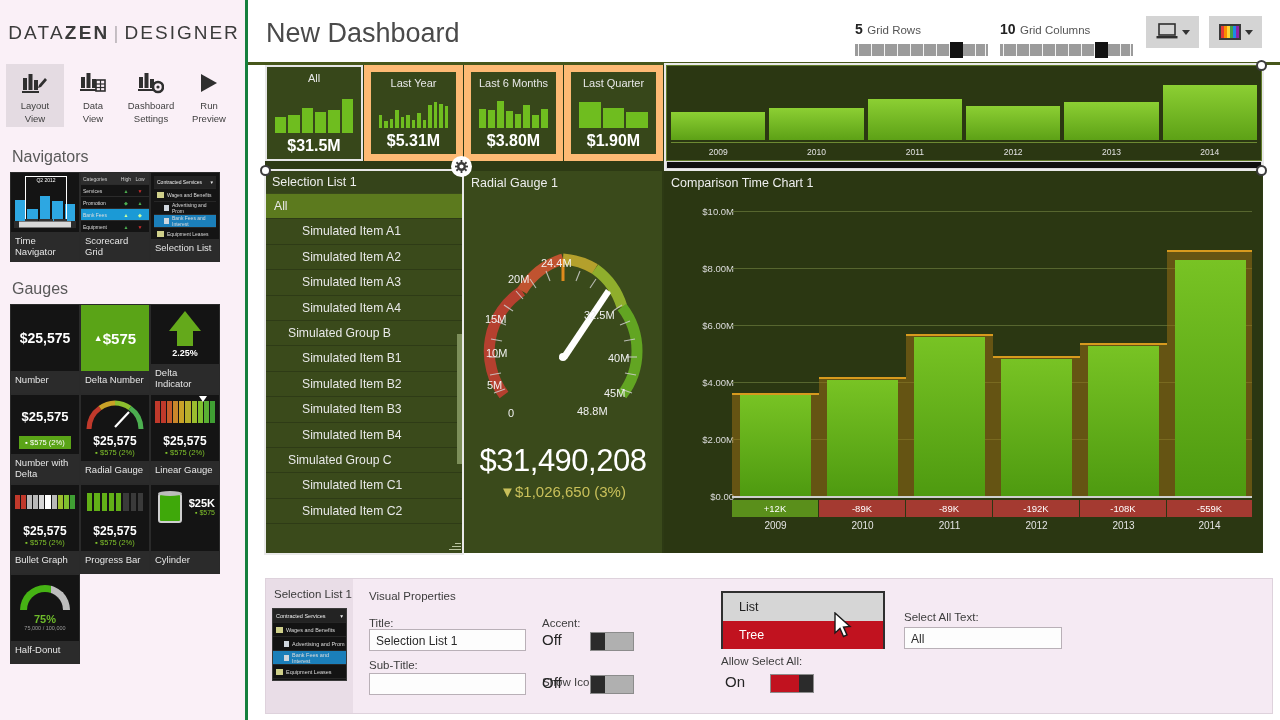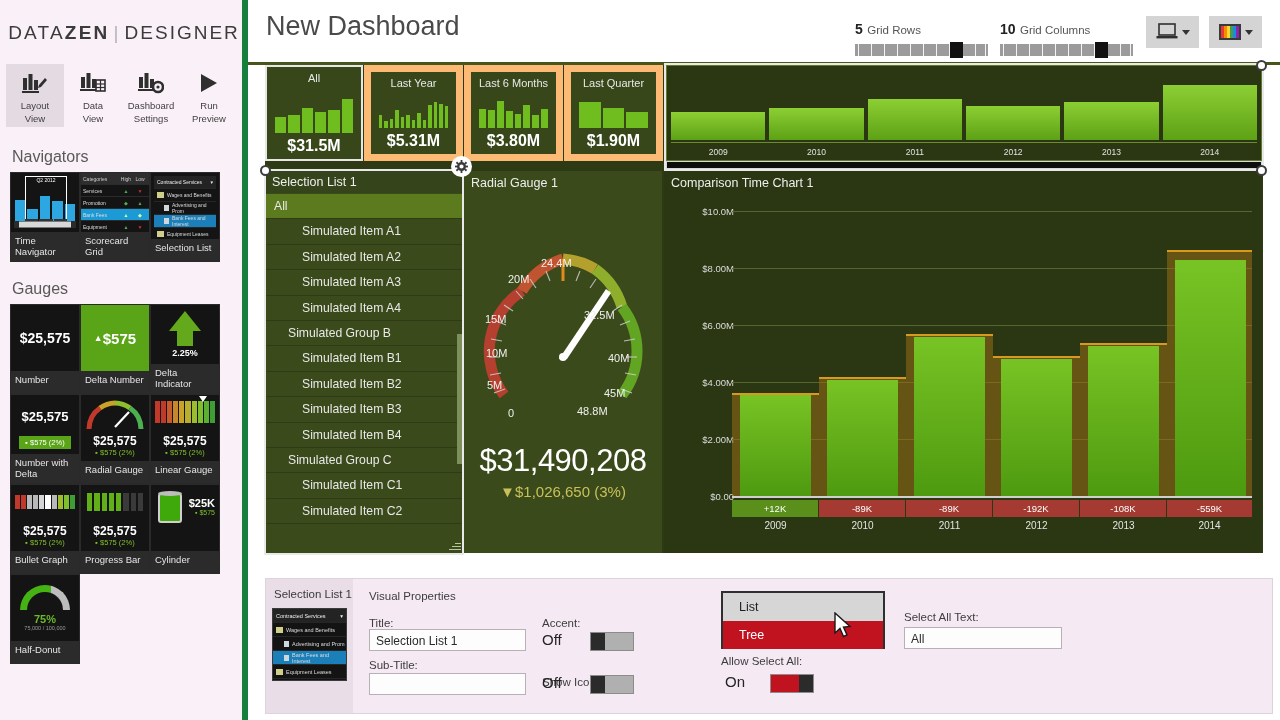--- a/index.html
+++ b/index.html
@@ -8,21 +8,21 @@
     font-family: "Liberation Sans", sans-serif;
     overflow: hidden;
     background: #ffffff;
   }
   #app { position: relative; width: 1280px; height: 720px; }
 
   
   .sidebar {
     position: absolute; left: 0; top: 0; width: 248px; height: 720px;
     background: #faf0f7;
-    border-right: 6px solid #15803d;
+    border-right: 3px solid #15803d;
     overflow: hidden;
   }
   .brand {
     position: absolute; left: 0; top: 22px; width: 248px;
     text-align: center;
     font-size: 19px; letter-spacing: 2.2px; color: #3b3b3b;
     white-space: nowrap;
   }
   .brand .b-thin { font-weight: 300; }
   .brand .b-bold { font-weight: 700; }
@@ -127,21 +127,21 @@
   .thermo { position:absolute; left:14px; top:7px; width:8px; height:40px; background:#3a3a3a; border-radius:4px; border:1px solid #8a8a8a; }
   .thermo-f { position:absolute; left:14px; top:22px; width:8px; height:25px; background:#d11f1f; border-radius:4px; }
   .thermo-b { position:absolute; left:11px; top:43px; width:14px; height:14px; background:#d11f1f; border-radius:50%; }
   .thermo-t { position:absolute; right:4px; top:12px; text-align:right; }
   .thermo-t .v { color:#fff; font-size:12px; font-weight:700; }
   .thermo-t .s { color:#8a8a8a; font-size:7px; }
 
   
   .topbar { position: absolute; left: 248px; top: 0; width: 1032px; height: 64px; background: #fff; }
   .dash-title {
-    position: absolute; left: 18px; top: 11px;
+    position: absolute; left: 18px; top: 18px;
     font-size: 27px; font-weight: 300; color: #4a4a4a; text-align: center;
   }
   .gridctl { position: absolute; top: 20px; }
   #gridrows-ctl { left: 607px; }
   #gridcols-ctl { left: 752px; }
   .gridctl .gval { font-size: 14px; font-weight: 700; color: #222; }
   .gridctl .glab { font-size: 11.5px; color: #555; }
   .gridctl .track { margin-top: 6px; width: 133px; height: 12px; background: #9b9b9b; position: relative; }
   .gridctl .track i { position:absolute; top:0; bottom:0; width:1px; background:#f4f4f4; }
   .gridctl .knob { position: absolute; top:-2px; width: 13px; height: 16px; background: #111; }

